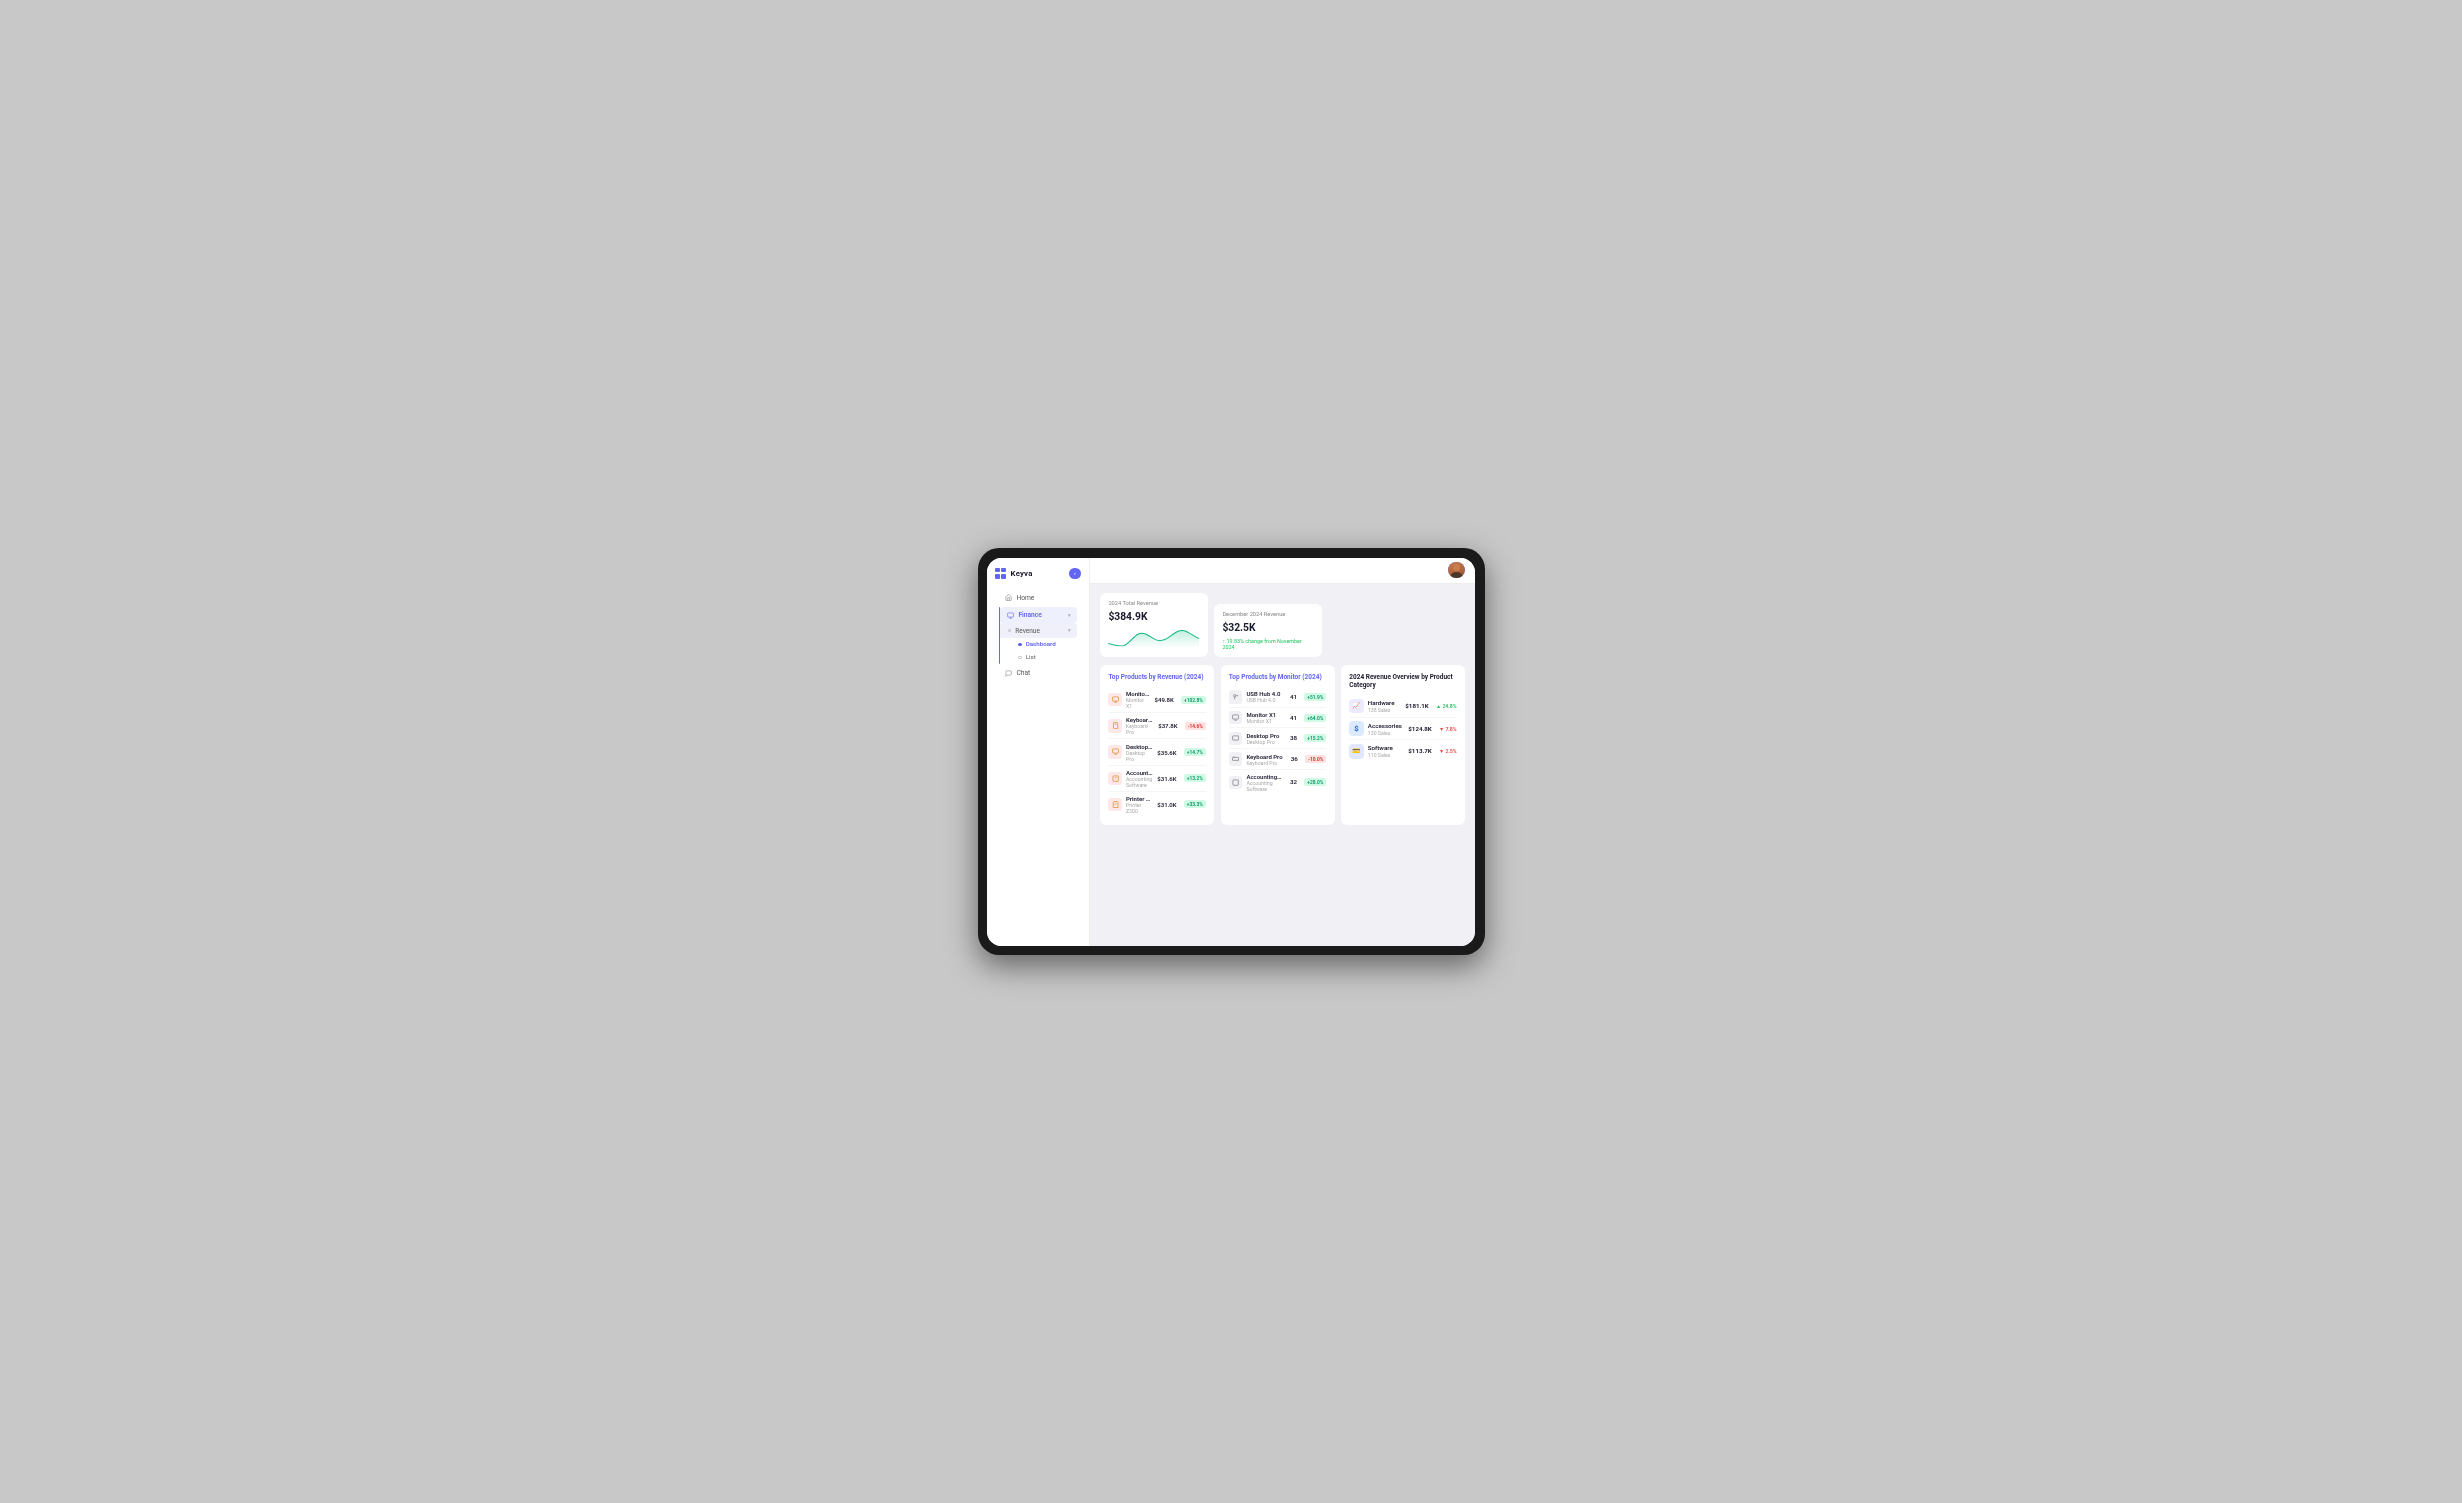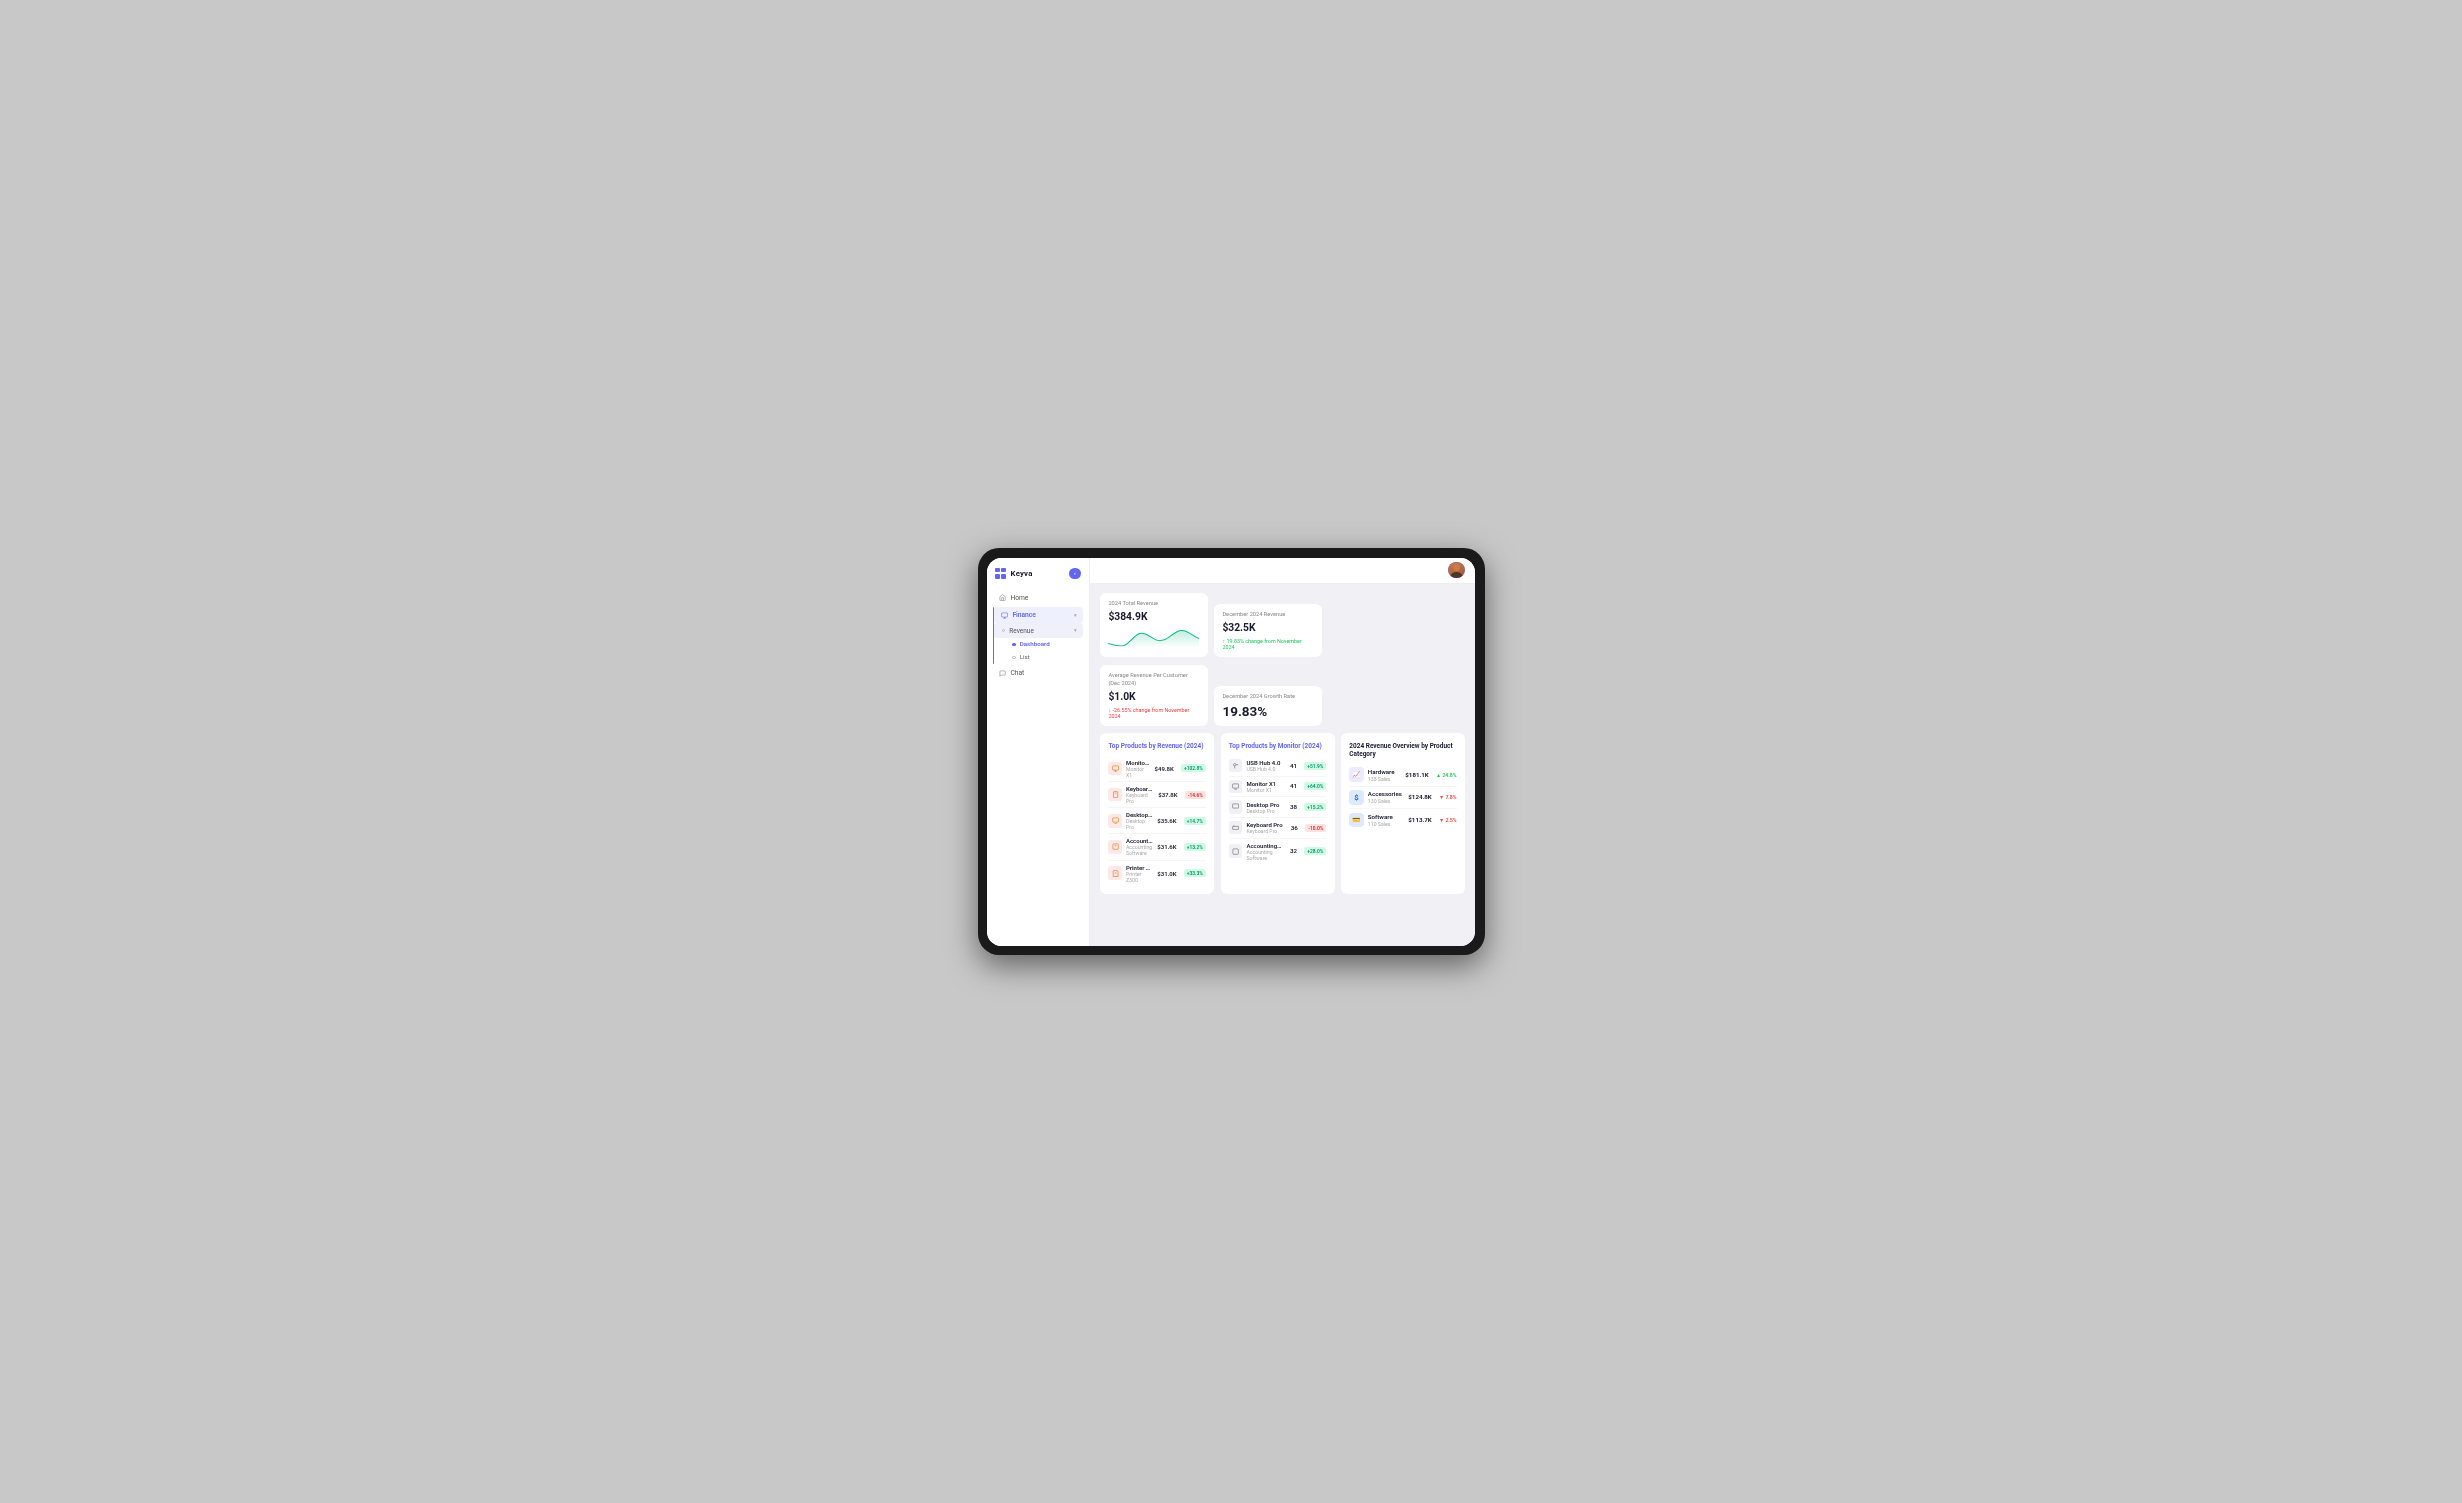--- a/index.html
+++ b/index.html
@@ -71,21 +71,21 @@
       align-items: center;
       justify-content: center;
       margin-left: auto;
       color: #fff;
       font-size: 5.2px;
     }
     .sidebar-nav {
       display: flex;
       flex-direction: column;
       gap: 1px;
-      padding: 0 6px;
+      padding: 0 12px;
     }
     .nav-item {
       display: flex;
       align-items: center;
       gap: 4.1px;
       padding: 4.1px 5.2px;
       border-radius: 4.1px;
       cursor: pointer;
       font-size: 6.7px;
       color: #555;
@@ -481,35 +481,20 @@
 
           <div class="stat-card">
             <div class="stat-card-title">December 2024 Revenue</div>
             <div class="stat-card-value">$32.5K</div>
             <div class="stat-change positive">↑ 19.83% change from November 2024</div>
           </div>
 
           <div style="flex:1.5; background: #f0f0f5; border-radius: 6.2px;"></div>
         </div>
 
-        <div class="stat-cards-row">
-
-          <div class="stat-card">
-            <div class="stat-card-title">Average Revenue Per Customer (Dec 2024)</div>
-            <div class="stat-card-value">$1.0K</div>
-            <div class="stat-change negative">↓ -26.55% change from November 2024</div>
-          </div>
-
-          <div class="stat-card">
-            <div class="stat-card-title">December 2024 Growth Rate</div>
-            <div class="growth-value">19.83%</div>
-          </div>
-
-          <div style="flex:1.5; background: #f0f0f5; border-radius: 6.2px;"></div>
-        </div>
 
         <div class="bottom-section">
 
           <div class="table-card">
             <div class="table-card-title">
               <span>Top Products by </span><span style="color:#6366f1">Revenue</span><span> (2024)</span>
             </div>
             <div>
               <div class="product-row">
                 <div class="product-icon-box">

